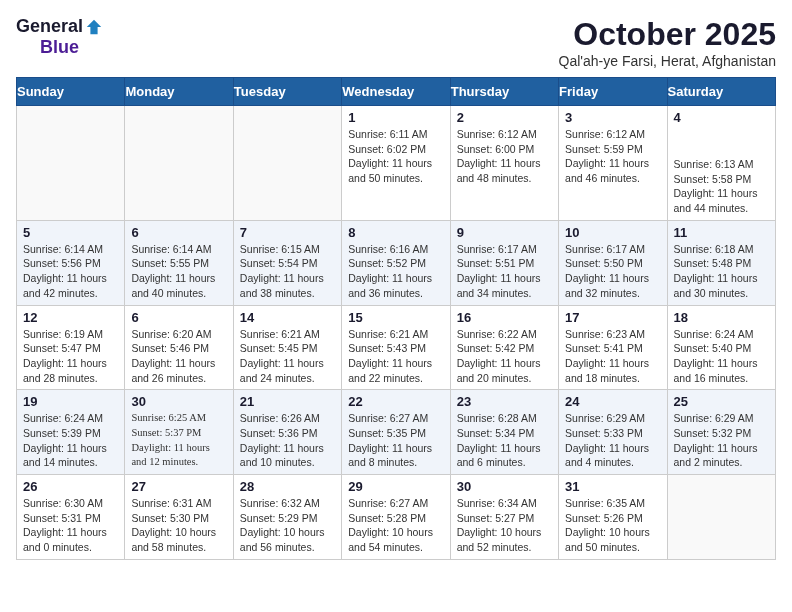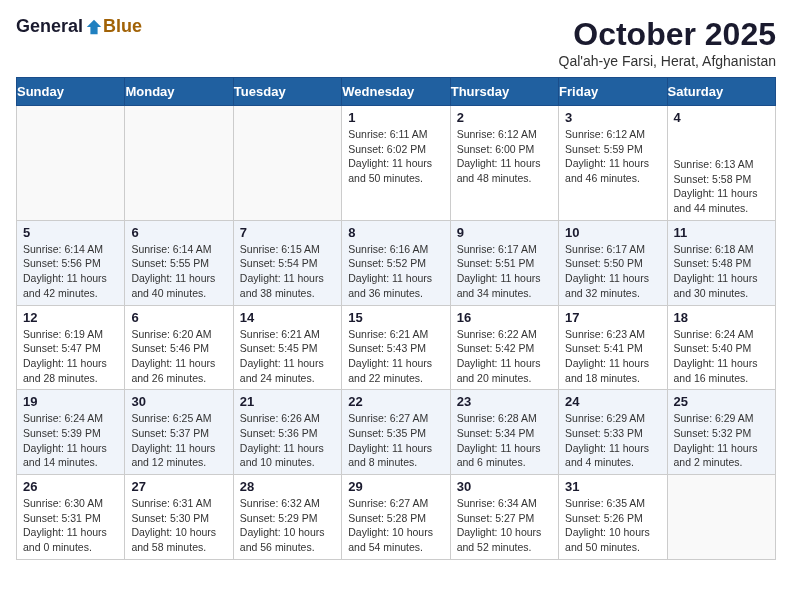--- a/index.html
+++ b/index.html
@@ -11,32 +11,32 @@
       padding: 16px;
     }
     .header {
       display: flex;
       justify-content: space-between;
       align-items: flex-start;
       margin-bottom: 8px;
     }
     .logo {
       display: flex;
-      flex-direction: row;
+      flex-direction: column;
       align-items: center;
     }
     .logo-text-general {
       font-size: 18px;
       font-weight: bold;
       color: #1a1a2e;
     }
     .logo-text-blue {
       font-size: 18px;
       font-weight: bold;
-      color: #a16207;
+      color: #4c1d95;
     }
     .logo-icon {
       display: inline-block;
       width: 18px;
       height: 18px;
       margin-left: 2px;
       vertical-align: middle;
     }
     .logo-row {
       display: flex;
@@ -269,21 +269,21 @@
       <tr class="even-row">
         <td>
           <span class="day-number">19</span>
           <div class="day-info" style="white-space: pre-line;">Sunrise: 6:24 AM
 Sunset: 5:39 PM
 Daylight: 11 hours
 and 14 minutes.</div>
         </td>
         <td>
           <span class="day-number">30</span>
-          <div class="day-info" style="white-space: pre-line;">Sunrise: 6:25 AM
+          <div class="day-info" style="white-space: pre-line; font-family: Liberation Serif, serif;">Sunrise: 6:25 AM
 Sunset: 5:37 PM
 Daylight: 11 hours
 and 12 minutes.</div>
         </td>
         <td>
           <span class="day-number">21</span>
           <div class="day-info" style="white-space: pre-line;">Sunrise: 6:26 AM
 Sunset: 5:36 PM
 Daylight: 11 hours
 and 10 minutes.</div>

